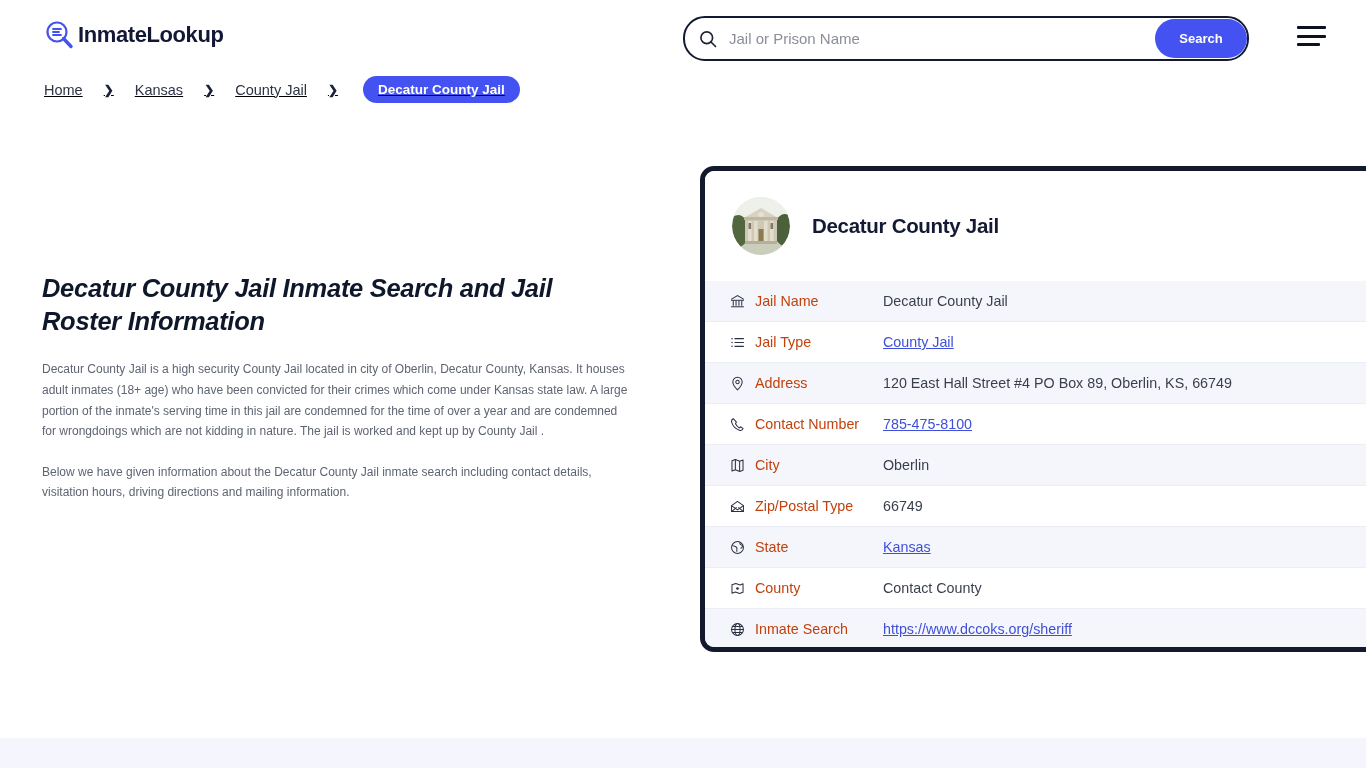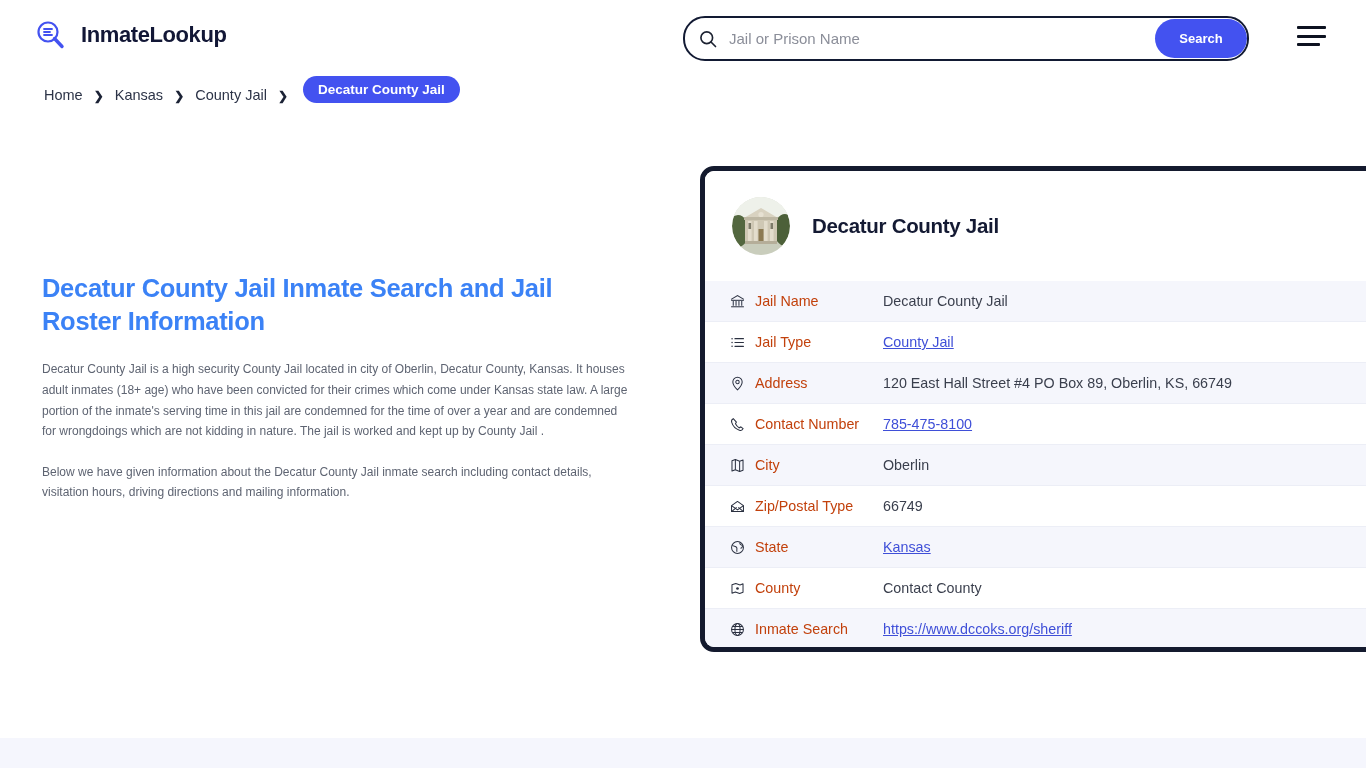--- a/index.html
+++ b/index.html
@@ -11,22 +11,22 @@
   }
   body { position: relative; }
 
   
   .header {
     position: absolute; top: 0; left: 0; width: 1366px; height: 74px;
     background: #ffffff;
     display: flex; align-items: center;
   }
   .brand {
-    position: absolute; left: 34px; top: 19px;
-    display: flex; align-items: center; gap: 15px;
+    position: absolute; left: 43px; top: 19px;
+    display: flex; align-items: center; gap: 3px;
     cursor: pointer; text-decoration: none;
   }
   .brand-icon { width: 32px; height: 32px; display: block; }
   .brand-text {
     font-size: 22px; font-weight: 700; color: #121736;
     letter-spacing: -0.4px; white-space: nowrap;
   }
 
   .searchbar {
     position: absolute; left: 683px; top: 16px;
@@ -61,22 +61,23 @@
     padding: 2px 0;
   }
   .hamburger span { display: block; height: 3px; background: #0d1220; border-radius: 1px; }
   .hamburger span:nth-child(1) { width: 29px; }
   .hamburger span:nth-child(2) { width: 29px; }
   .hamburger span:nth-child(3) { width: 23px; }
 
   
   .breadcrumb {
     position: absolute; left: 42px; top: 76px;
-    display: flex; align-items: flex-end; gap: 0px;
+    display: flex; align-items: center; gap: 10px;
     font-size: 14.5px;
+    text-decoration: underline;
   }
   .bc-link {
     color: #2c3347; text-decoration: none; cursor: pointer;
     padding: 0 2px; white-space: nowrap;
   }
   .bc-sep {
     color: #1b2235; font-size: 12px; font-weight: 700;
     margin: 0 9px; display: inline-block;
   }
   .bc-current {
@@ -84,23 +85,24 @@
     font-size: 13.5px; font-weight: 700;
     padding: 6px 15px; border-radius: 14px;
     margin-left: 6px; white-space: nowrap;
   }
 
   
   .left-col {
     position: absolute; left: 42px; top: 272px; width: 586px;
   }
   .page-title {
-    font-size: 25.5px; font-weight: 700; color: #3b82f6;
+    font-size: 25.5px; font-weight: 700; color: #0f172a;
     line-height: 1.28; letter-spacing: -0.3px;
     margin-bottom: 22px;
+    font-style: italic;
   }
   .para {
     font-size: 12px; color: #5e6472; line-height: 1.72;
     margin-bottom: 20px;
   }
 
   
   .info-card {
     position: absolute; left: 700px; top: 166px;
     width: 700px; height: 486px;

